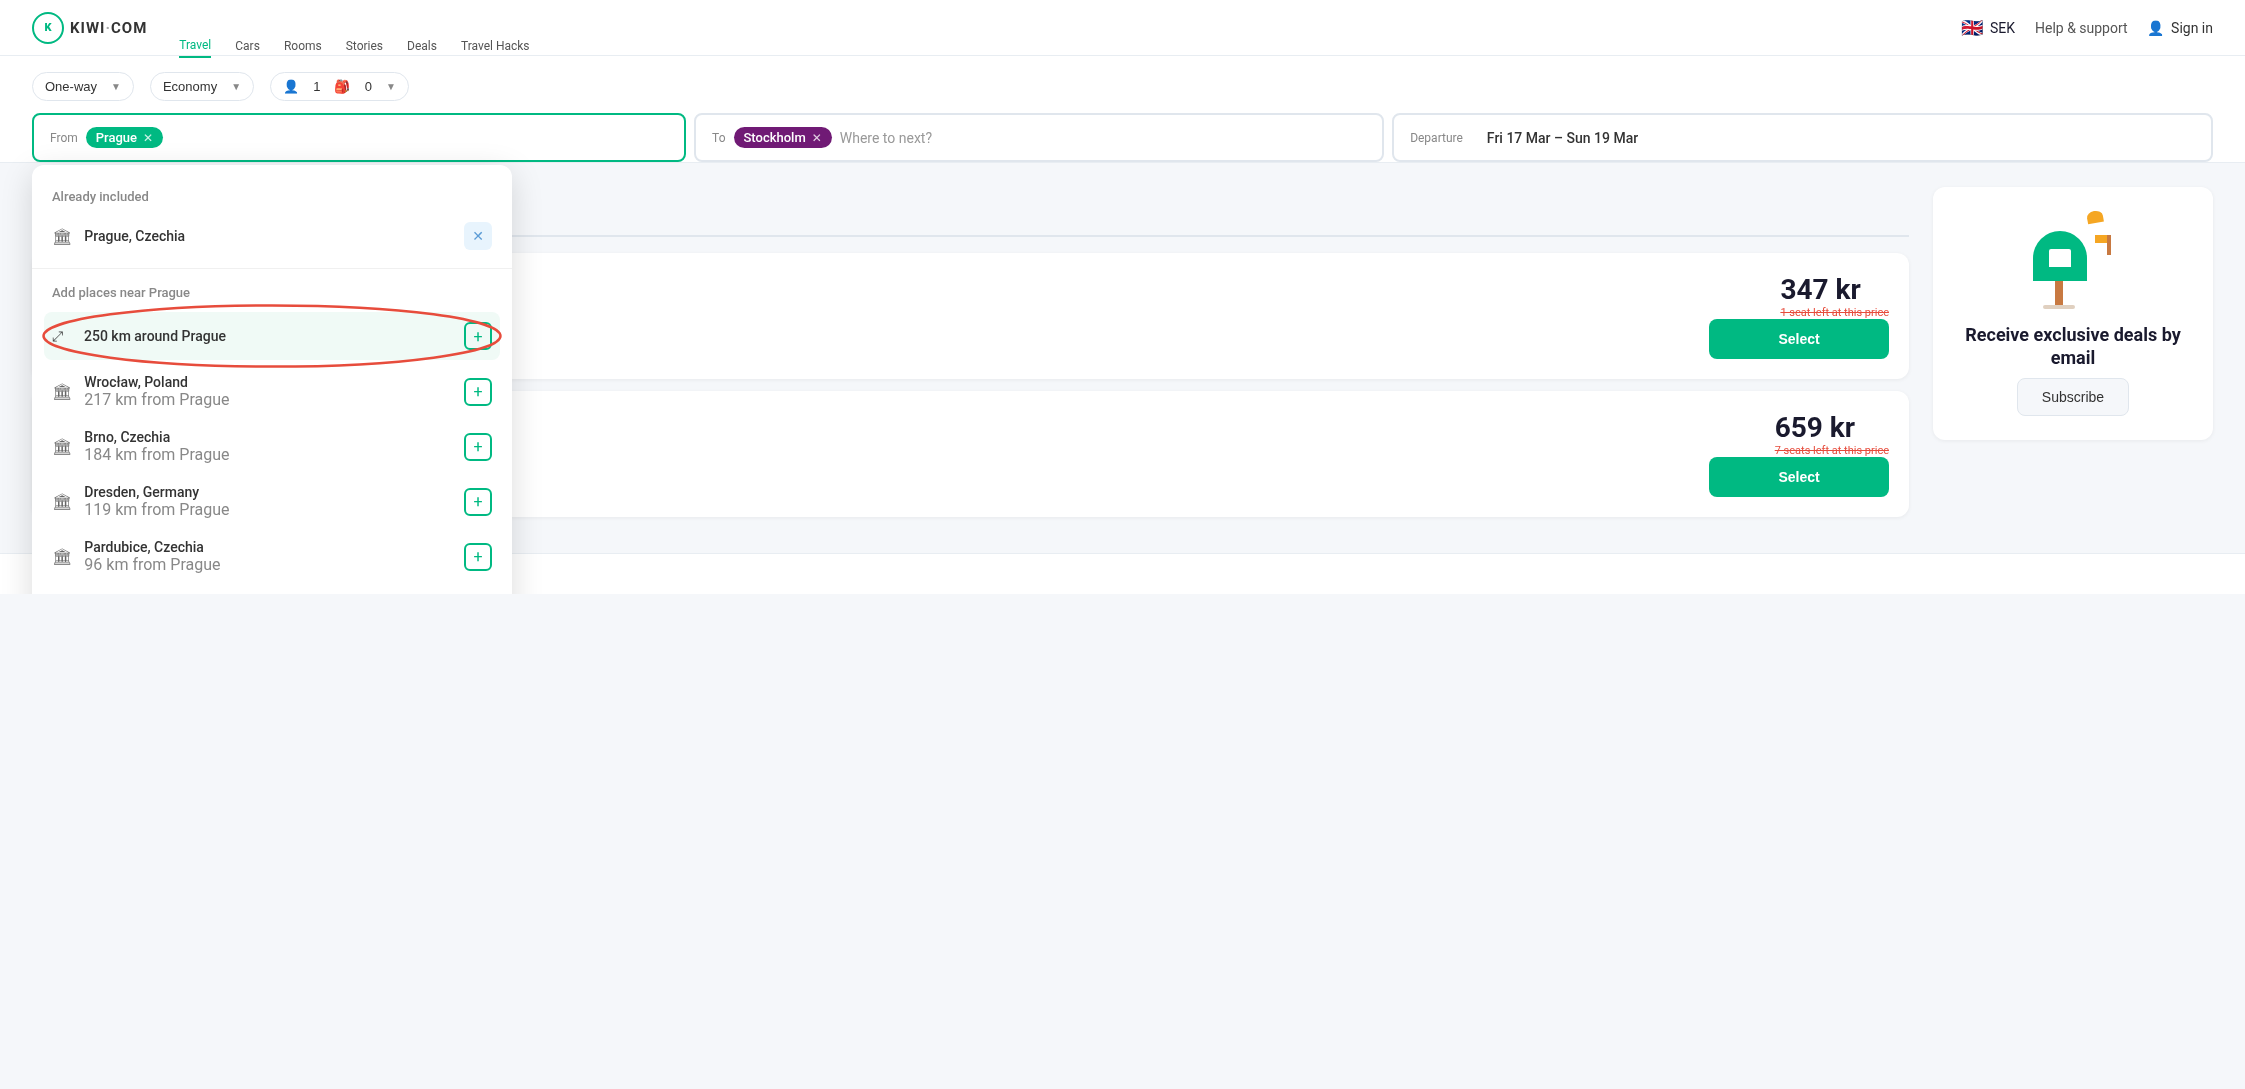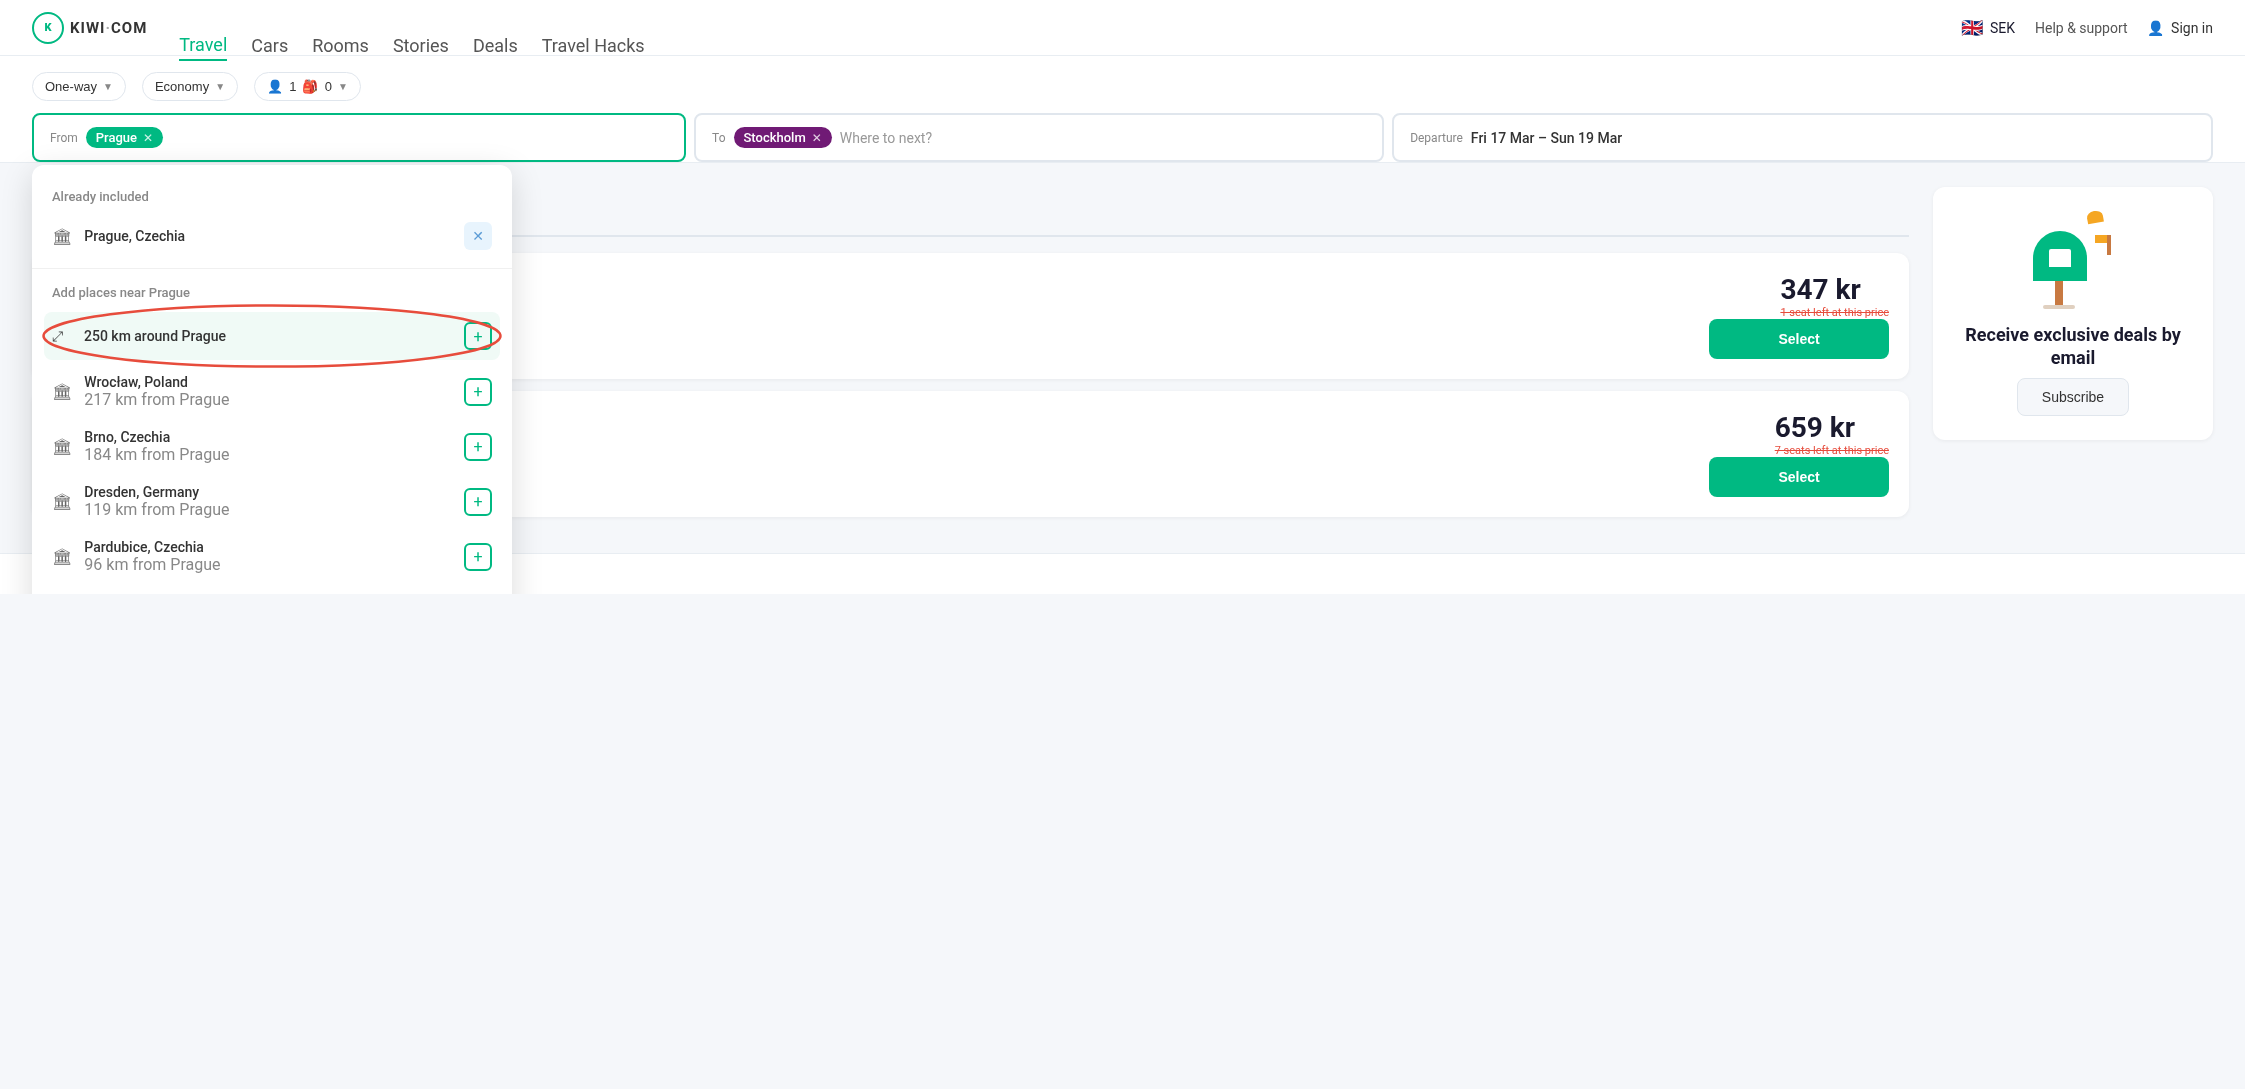--- a/index.html
+++ b/index.html
@@ -3,42 +3,42 @@
   <meta charset="utf-8">
   <style>
     * { box-sizing: border-box; margin: 0; padding: 0; }
     body { font-family: -apple-system, BlinkMacSystemFont, 'Segoe UI', Roboto, sans-serif; background: #f5f7fa; color: #1a1a2e; font-size: 14px; }
 
     
     .header { background: #fff; border-bottom: 1px solid #e8edf2; padding: 0 32px; display: flex; align-items: center; height: 56px; gap: 32px; }
     .logo { display: flex; align-items: center; gap: 6px; font-weight: 700; font-size: 16px; color: #333; }
     .logo-circle { width: 32px; height: 32px; border-radius: 50%; border: 2px solid #00b982; display: flex; align-items: center; justify-content: center; }
     .nav { display: flex; gap: 24px; align-items: center; flex: 1; }
-    .nav-item { font-size: 18px; color: #555; cursor: pointer; text-decoration: none; padding: 4px 0; margin-top: 36px; }
+    .nav-item { font-size: 12px; color: #555; cursor: pointer; text-decoration: none; padding: 4px 0; margin-top: 36px; }
     .nav-item.active { color: #00b982; border-bottom: 2px solid #00b982; }
     .header-right { display: flex; align-items: center; gap: 20px; margin-left: auto; }
     .currency { display: flex; align-items: center; gap: 6px; font-size: 14px; cursor: pointer; }
     .flag { font-size: 18px; }
     .help-link { font-size: 14px; color: #555; cursor: pointer; }
     .sign-in { display: flex; align-items: center; gap: 6px; font-size: 14px; cursor: pointer; color: #333; }
 
     
     .search-section { background: #fff; padding: 16px 32px 0; border-bottom: 1px solid #e8edf2; }
     .search-options { display: flex; gap: 16px; margin-bottom: 12px; align-items: center; }
-    .dropdown-btn { display: flex; align-items: center; gap: 6px; padding: 6px 12px; border: 1px solid #e0e6ed; border-radius: 20px; cursor: pointer; font-size: 13px; color: #333; background: #fff; }
+    .dropdown-btn { display: flex; align-items: center; gap: 14px; padding: 6px 12px; border: 1px solid #e0e6ed; border-radius: 20px; cursor: pointer; font-size: 13px; color: #333; background: #fff; }
     .dropdown-arrow { font-size: 10px; color: #888; }
     .search-row { display: flex; gap: 0; margin-bottom: 0; position: relative; }
     .search-field { border: 2px solid #e0e6ed; border-radius: 8px; padding: 12px 16px; display: flex; align-items: center; gap: 8px; background: #fff; cursor: text; flex: 1; }
     .search-field.active { border-color: #00b982; z-index: 10; }
     .field-label { font-size: 12px; color: #888; white-space: nowrap; text-align: center; }
     .field-tag { background: #00b982; color: #fff; padding: 3px 10px; border-radius: 12px; font-size: 13px; font-weight: 500; display: flex; align-items: center; gap: 6px; }
     .field-tag.orange { background: #701a75; }
     .tag-close { cursor: pointer; font-size: 12px; opacity: 0.8; }
     .field-placeholder { color: #999; font-size: 14px; }
-    .departure-field { border: 2px solid #e0e6ed; border-radius: 8px; padding: 12px 16px; display: flex; align-items: center; gap: 8px; background: #fff; flex: 1.2; }
+    .departure-field { border: 2px solid #e0e6ed; border-radius: 8px; padding: 12px 16px; display: flex; align-items: center; gap: 24px; background: #fff; flex: 1.2; }
 
     
     .dropdown-overlay { position: absolute; top: 52px; left: 0; width: 480px; background: #fff; border-radius: 12px; box-shadow: 0 8px 32px rgba(0,0,0,0.15); z-index: 100; padding: 16px 0 8px; }
     .section-label { font-size: 13px; color: #888; padding: 8px 20px; font-weight: 500; }
     .city-item { display: flex; align-items: center; padding: 10px 20px; cursor: pointer; gap: 12px; }
     .city-icon { font-size: 16px; color: #666; min-width: 20px; }
     .city-name { flex: 1; font-size: 14px; color: #333; font-weight: 500; }
     .city-sub { font-size: 16px; color: #888; }
     .city-action { width: 28px; height: 28px; border: 2px solid #00b982; border-radius: 6px; display: flex; align-items: center; justify-content: center; color: #00b982; font-size: 16px; cursor: pointer; flex-shrink: 0; }
     .city-remove { width: 28px; height: 28px; background: #e8f4fd; border-radius: 6px; display: flex; align-items: center; justify-content: center; color: #5b9bd5; font-size: 14px; cursor: pointer; flex-shrink: 0; }

